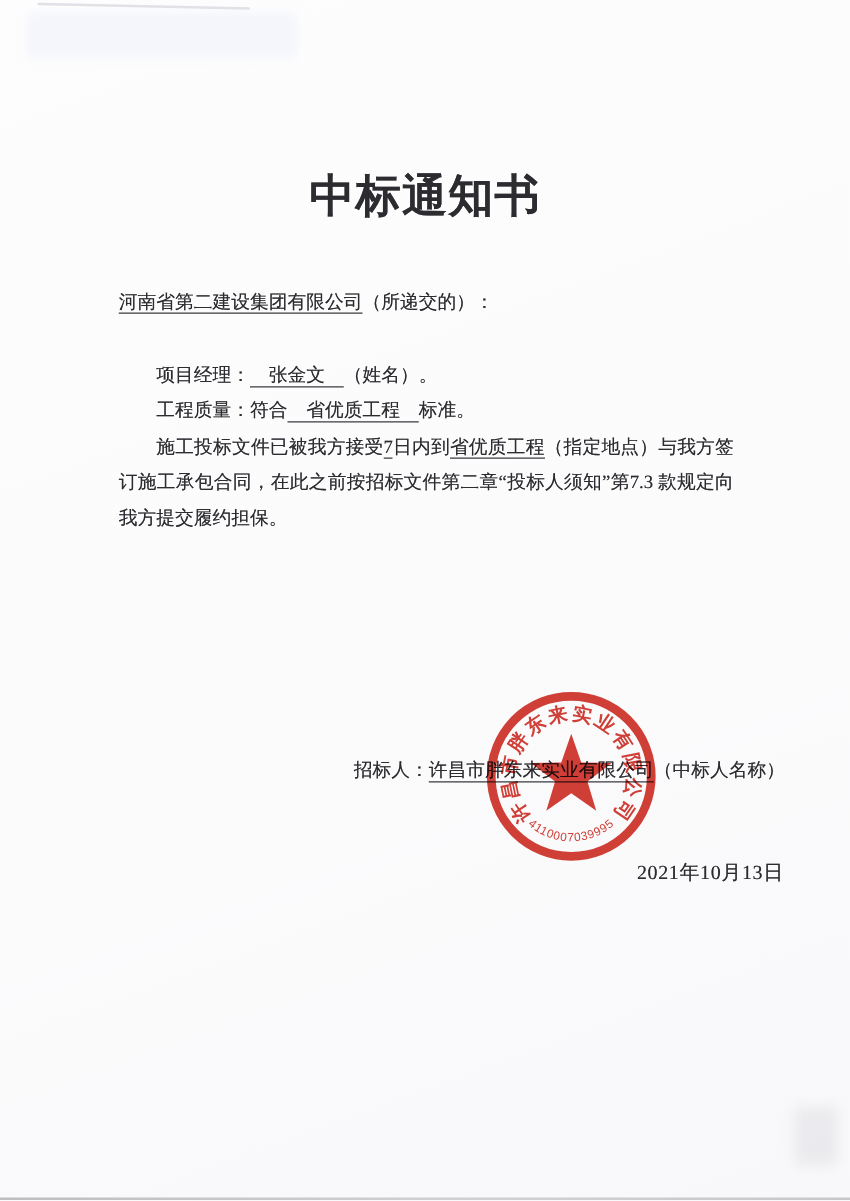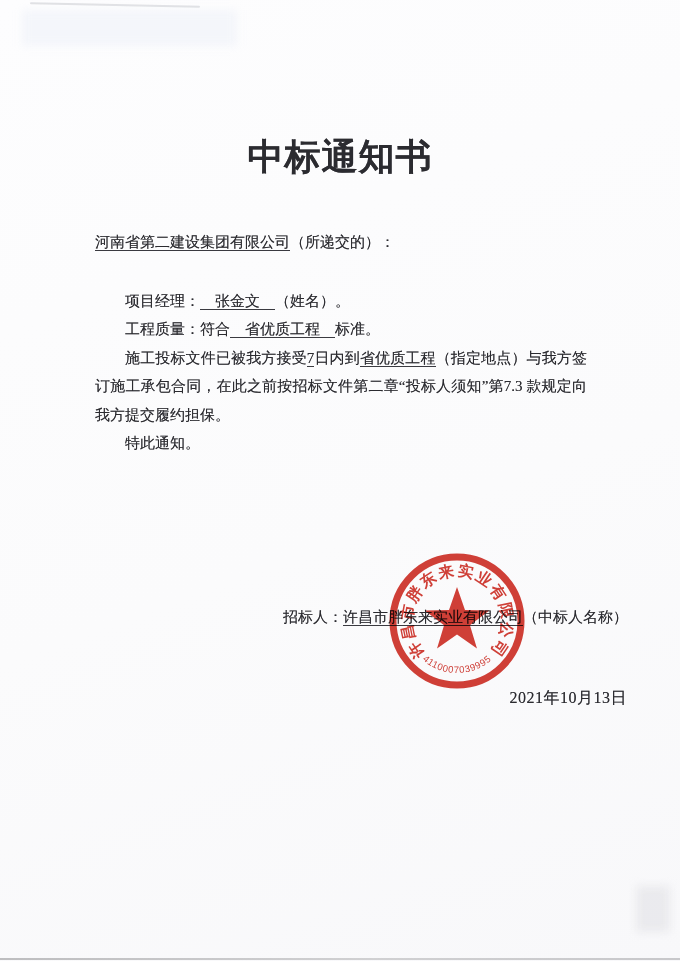--- a/index.html
+++ b/index.html
@@ -87,21 +87,20 @@
   <div class="scan-line-top"></div>
   <div class="scan-tint-top-left"></div>
 
   <h1 class="title">中标通知书</h1>
 
   <div class="body">
       <p class="para gap-after"><span class="u">河南省第二建设集团有限公司</span><span>（所递交的）：</span></p>
       <p class="para indent"><span>项目经理：</span><span class="u">　张金文　</span><span>（姓名）。</span></p>
       <p class="para indent"><span>工程质量：符合</span><span class="u">　省优质工程　</span><span>标准。</span></p>
       <p class="para indent"><span>施工投标文件已被我方接受</span><span class="u">7</span><span>日内到</span><span class="u">省优质工程</span><span>（指定地点）与我方签订施工承包合同，在此之前按招标文件第二章“投标人须知”第7.3 款规定向我方提交履约担保。</span></p>
-      <p class="para indent"><span>特此通知。</span></p>
     </div>
 
   <div class="signature"><span>招标人：</span><span class="u">许昌市胖东来实业有限公司</span><span>（中标人名称）</span></div>
 
   <svg class="seal" viewBox="-82 -82 164 164" width="164" height="164" aria-hidden="true">
     <defs>
       <path id="sealTopArc" d="M -31.8 31.8 A 45 45 0 1 1 31.8 31.8" fill="none"></path>
       <path id="sealBottomArc" d="M -36.8 36.8 A 52 52 0 0 0 36.8 36.8" fill="none"></path>
     </defs>
     <circle class="seal-ring" cx="0" cy="0" r="64"></circle>

